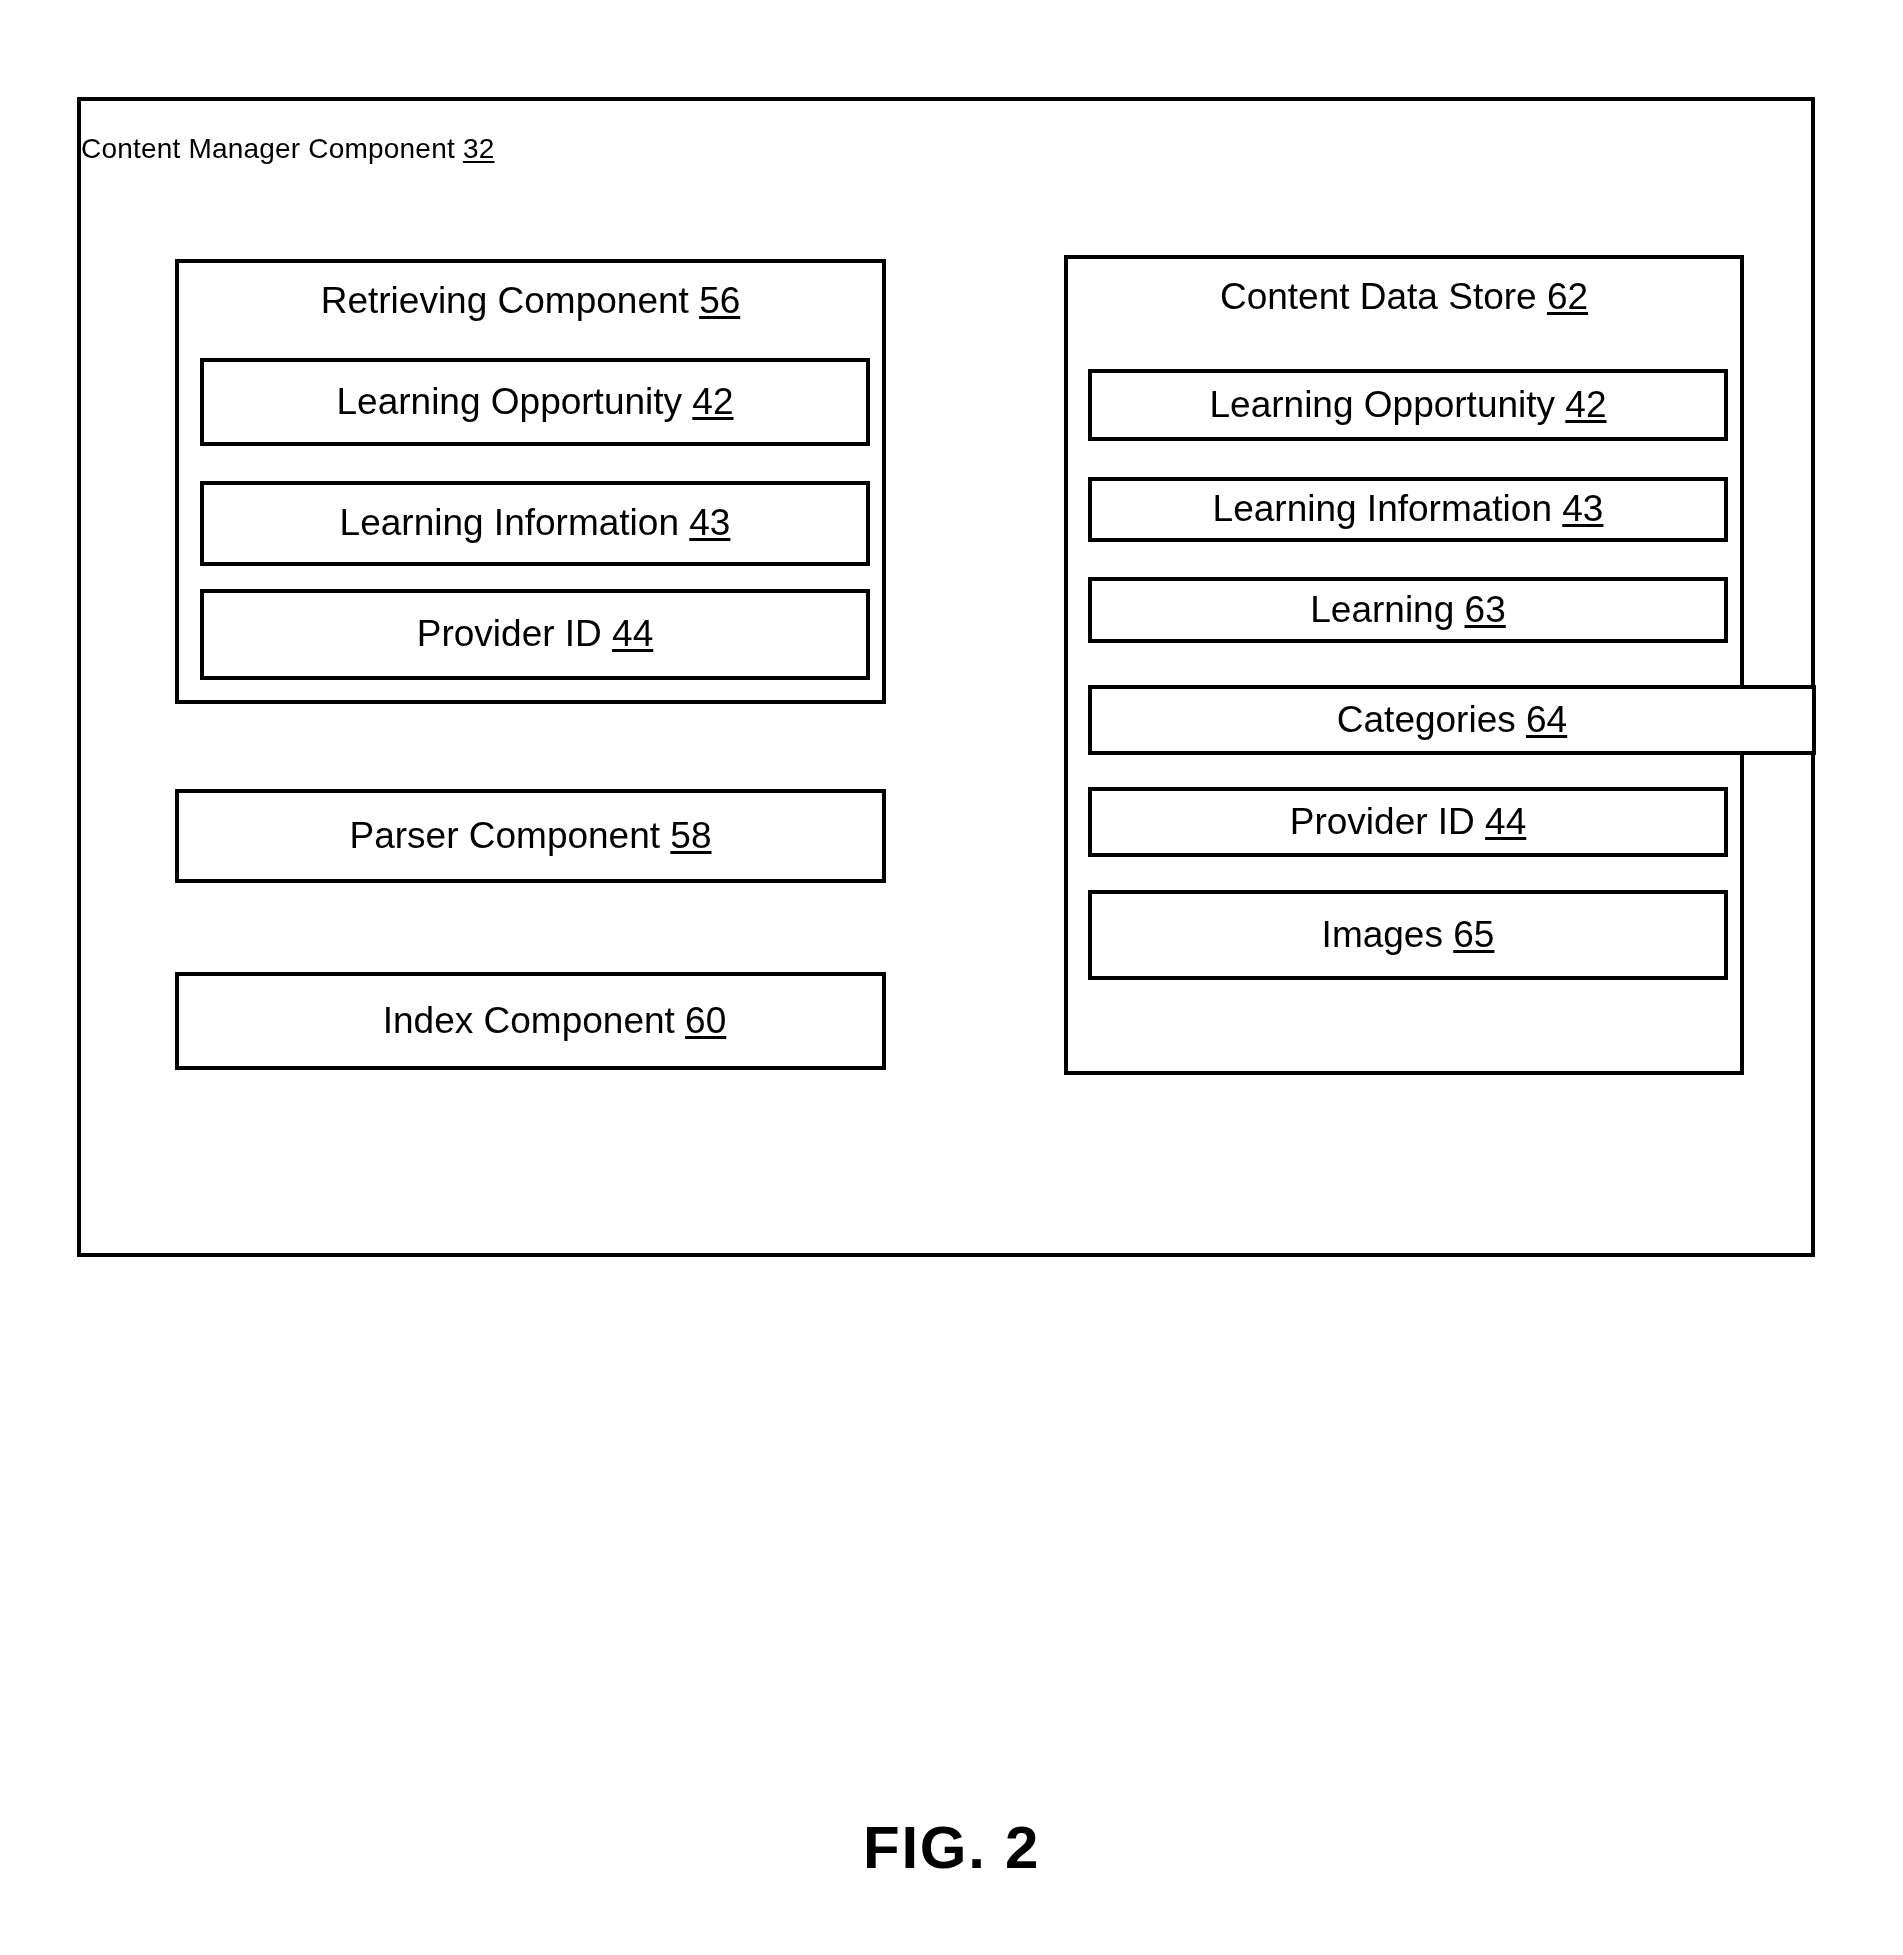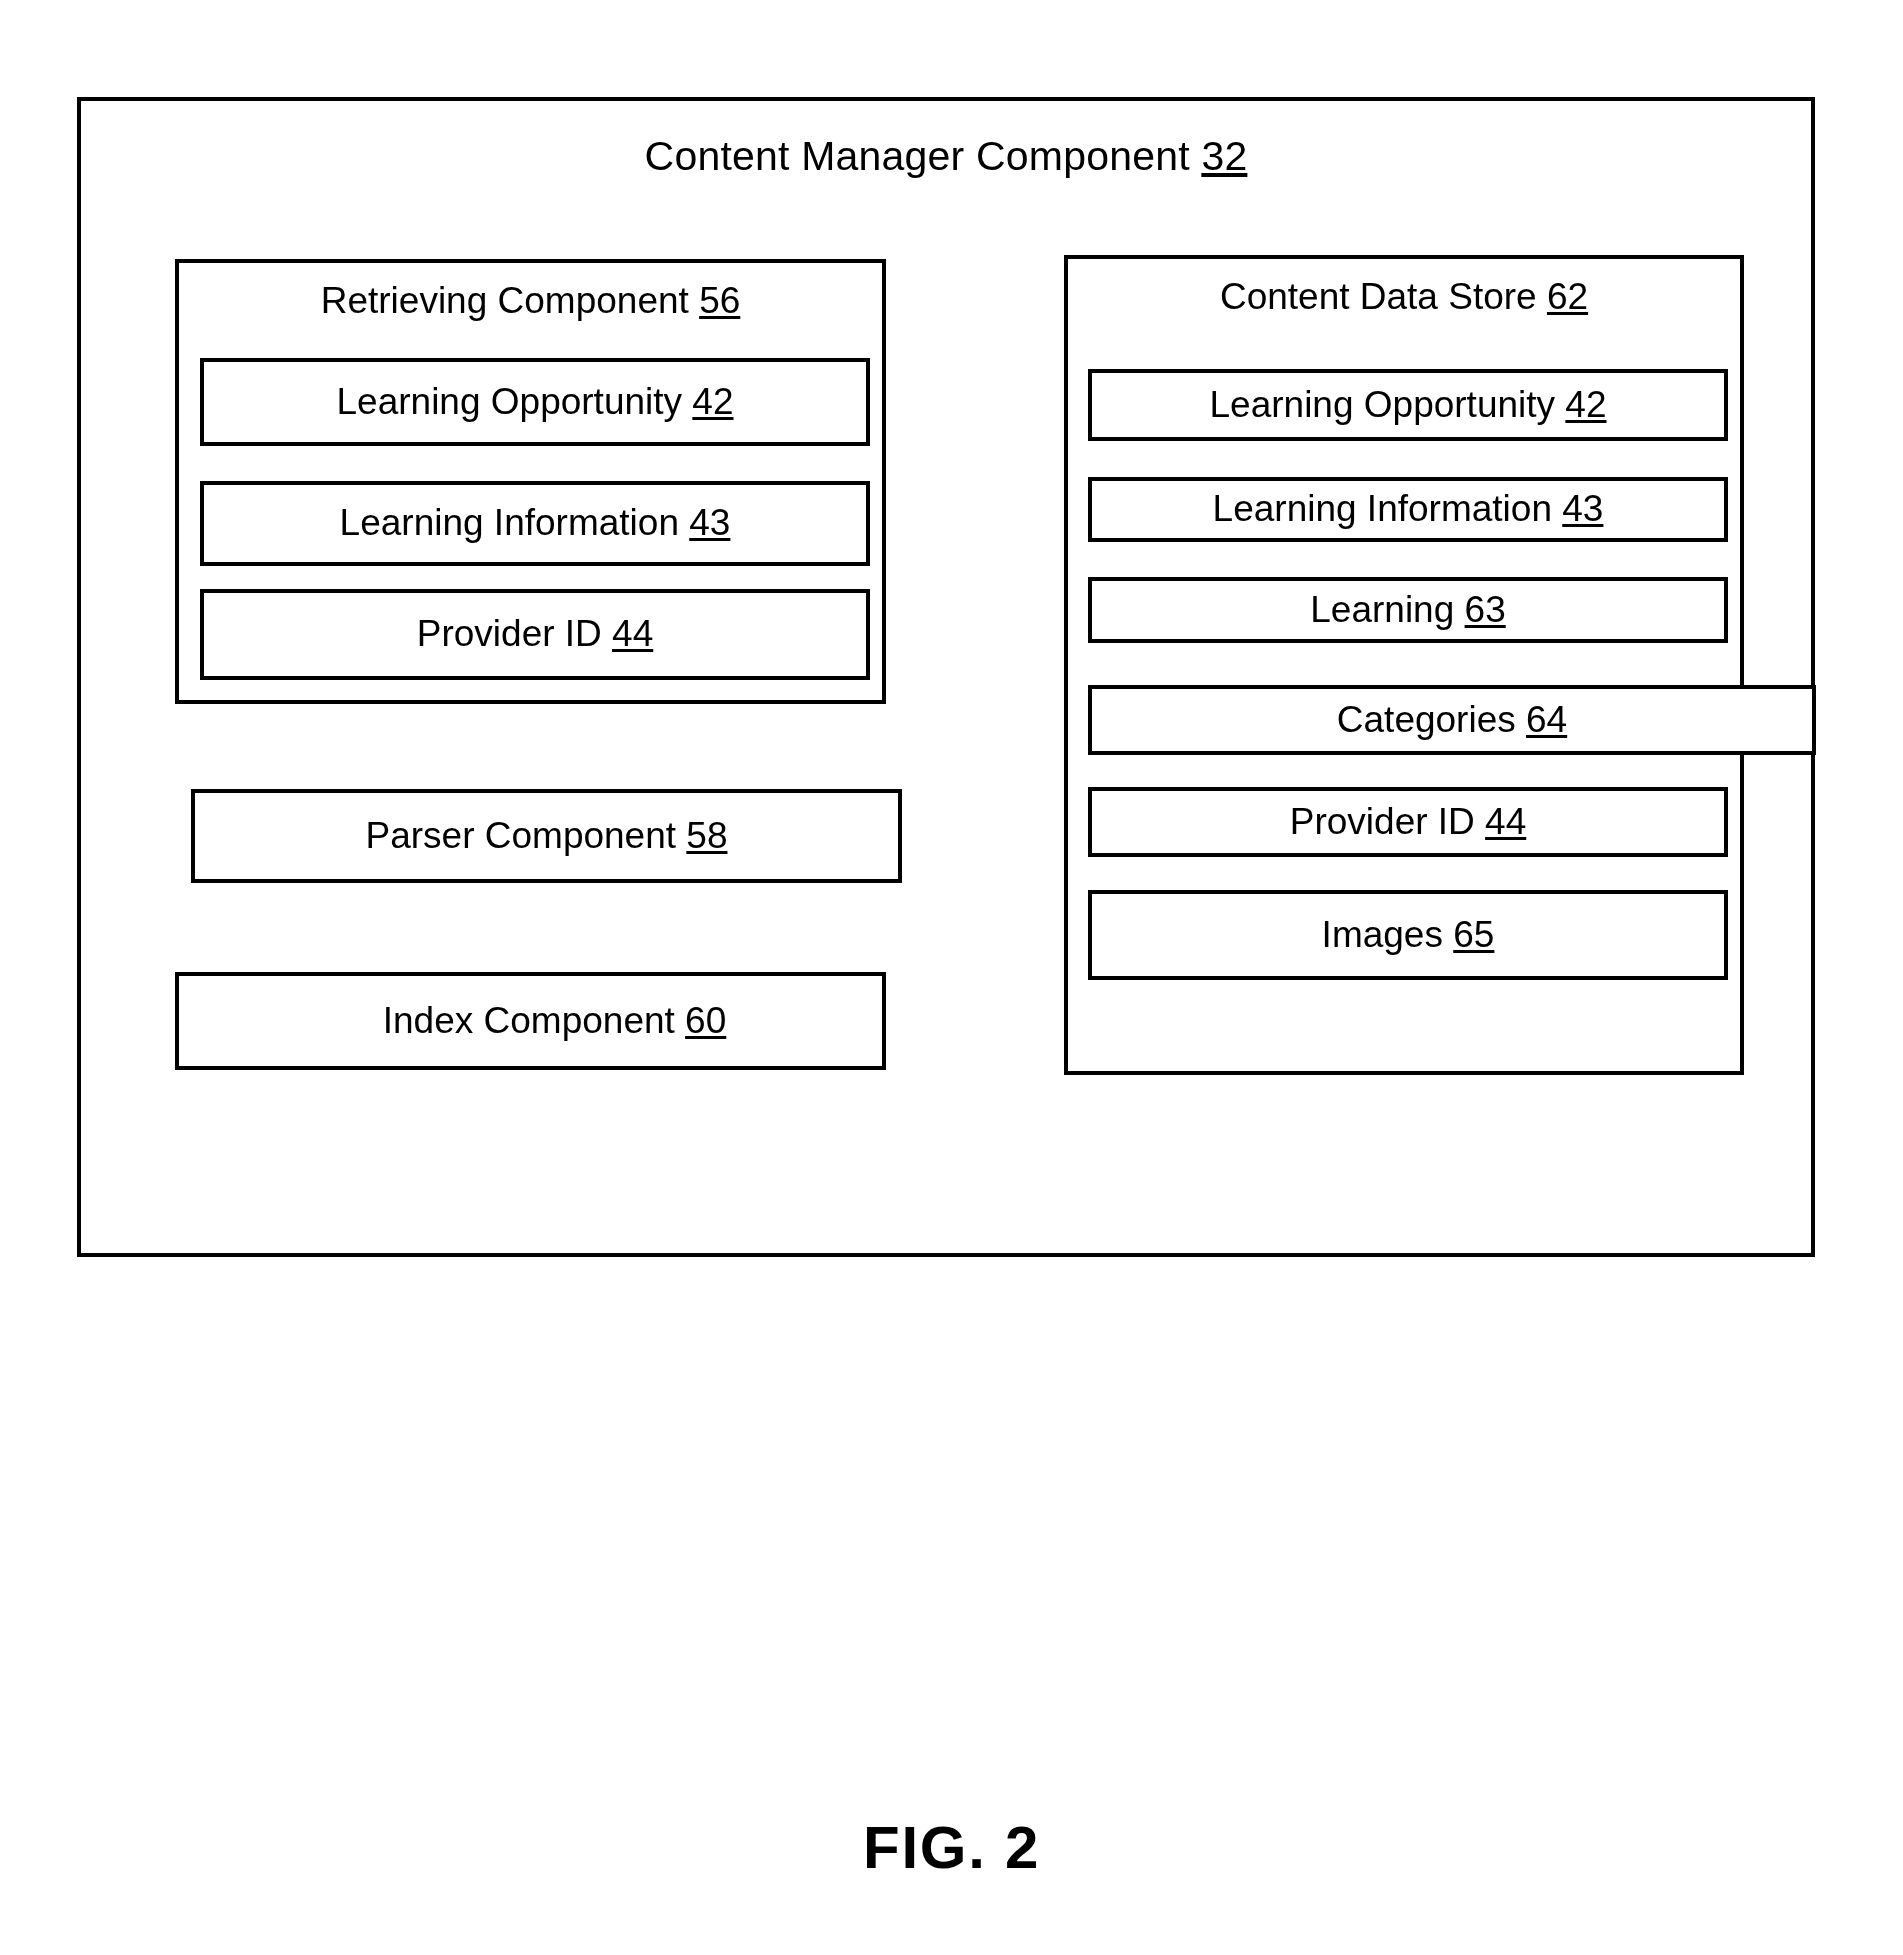--- a/index.html
+++ b/index.html
@@ -27,22 +27,21 @@
     box-sizing: border-box;
     background: #ffffff;
   }
 
   
   #frame-title {
     position: absolute;
     left: 0;
     top: 33px;
     width: 100%;
-    text-align: center;
-    font-size: 41px;
+    font-size: 28px;
     line-height: 1.1;
     letter-spacing: 0.2px;
     white-space: nowrap;
   }
 
   
   .group-box {
     position: absolute;
     border: 4.2px solid #000000;
     box-sizing: border-box;
@@ -95,21 +94,21 @@
     text-underline-offset: 2.5px;
   }
 
   
   #leaf-ret-lo  { left: 21px;  top: 95px; width: 670px; height: 88px; }
   #leaf-ret-li  { left: 21px;  top: 218px; width: 670px; height: 85px; }
   #leaf-ret-pid { left: 21px;  top: 326px; width: 670px; height: 91px; }
 
   
   #box-parser-component {
-    left: 110px;
+    left: 94px;
     top: 688px;    
     width: 711px;
     height: 94px; 
   }
   #box-index-component {
     left: 94px;
     top: 871px;   
     width: 711px;
     height: 98px; 
     padding-left: 48px;

